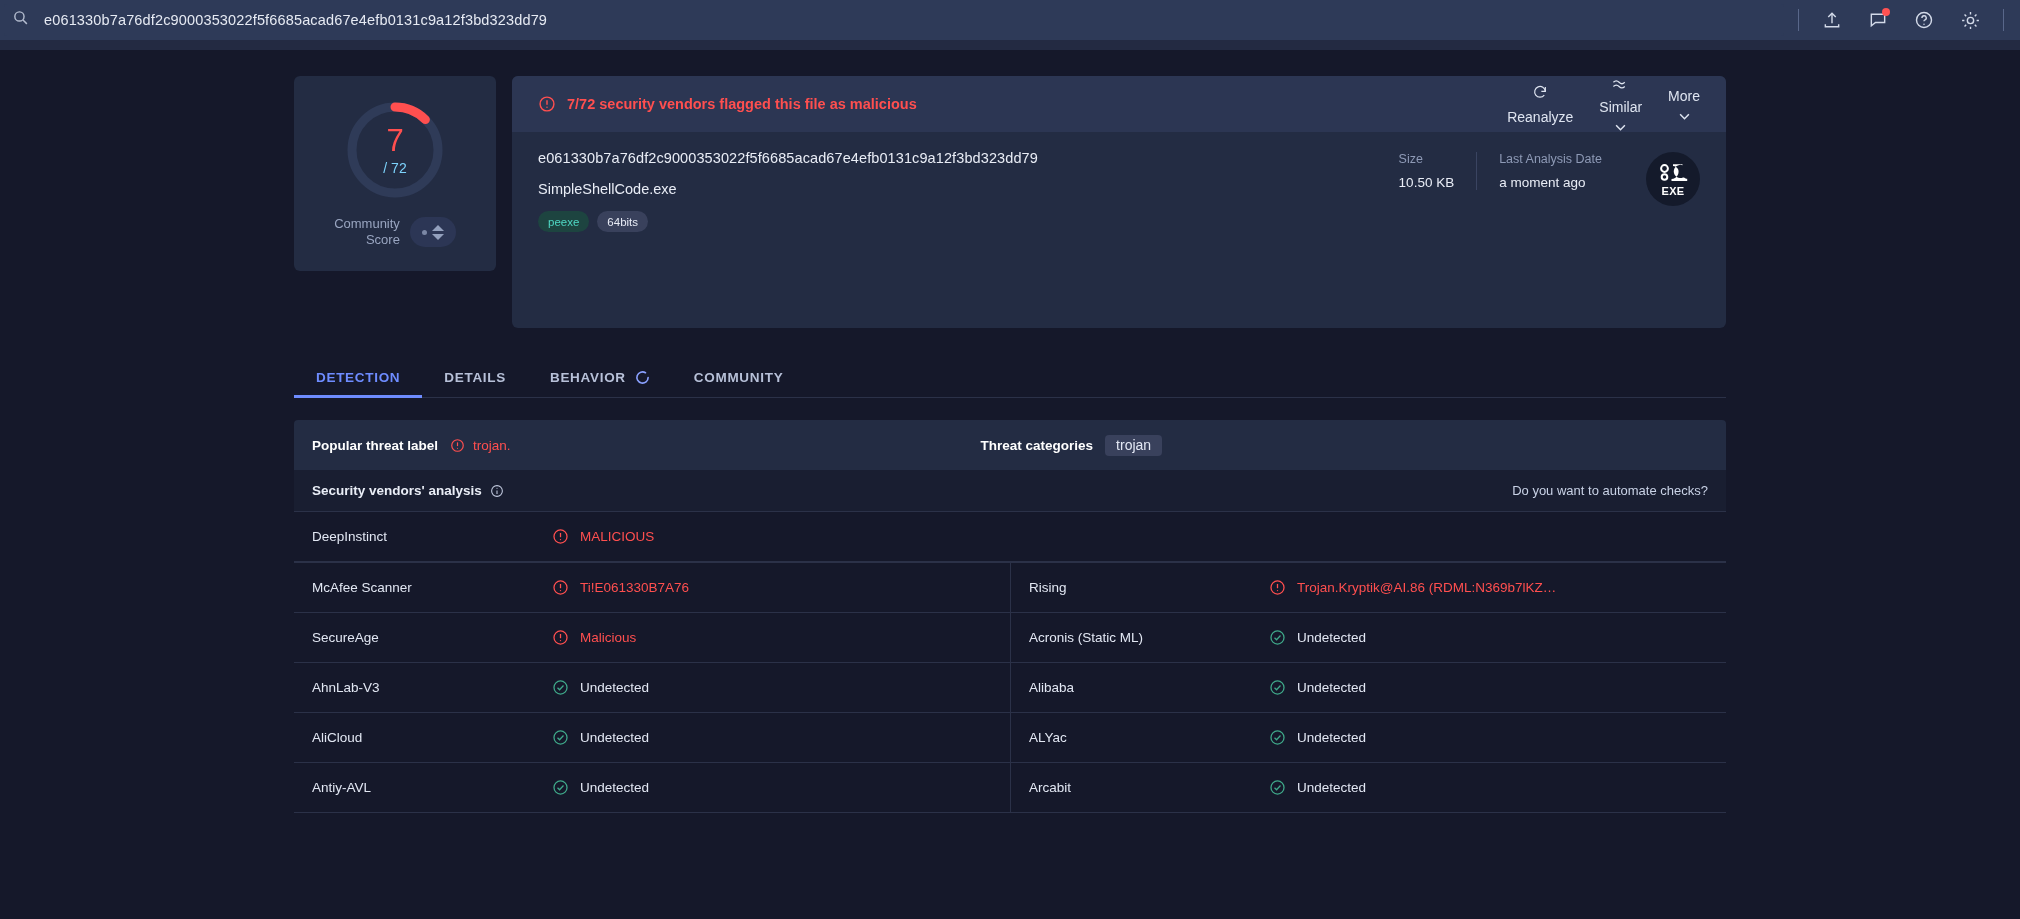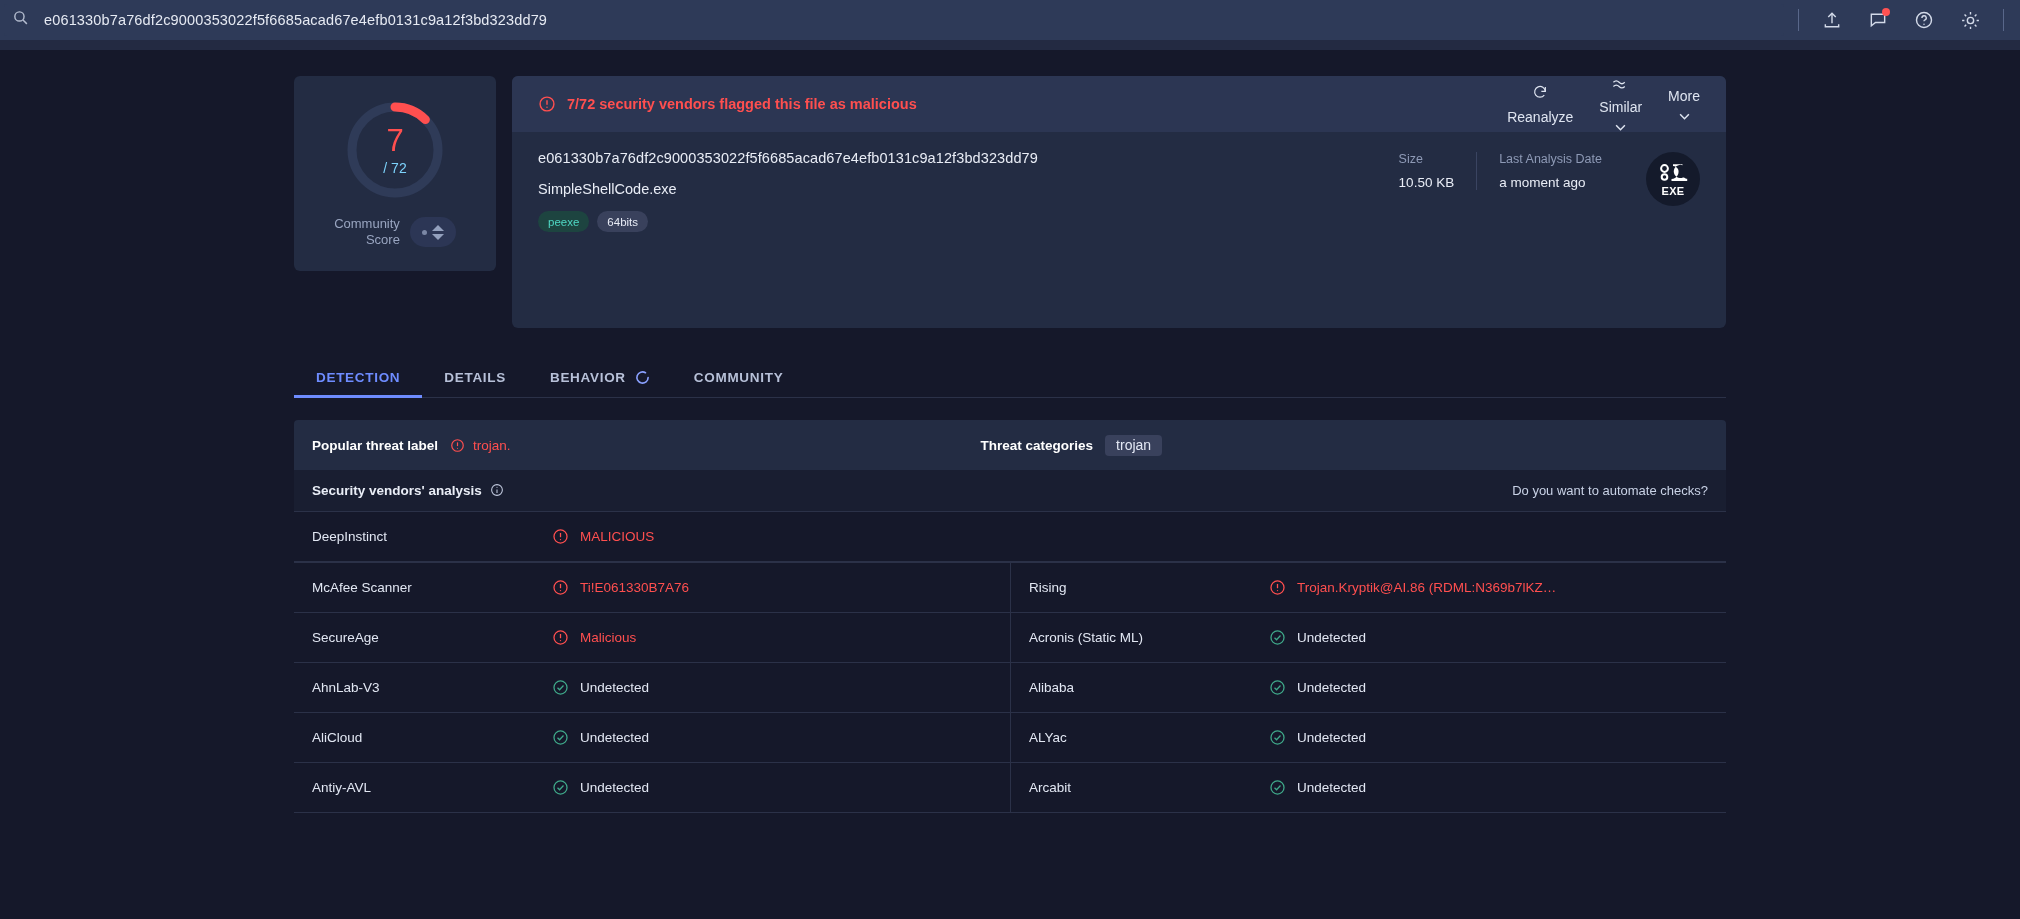--- a/index.html
+++ b/index.html
@@ -249,21 +249,21 @@
   
   .vend-head {
     background: #191e31;
     height: 42px;
     display: flex; align-items: center;
     padding: 0 18px;
     border-bottom: 1px solid #2b3148;
   }
   .vend-title {
     font-size: 13.5px; font-weight: bold; color: #e9edf6;
-    display: flex; align-items: flex-start; gap: 8px;
+    display: flex; align-items: center; gap: 8px;
   }
   .vend-auto {
     margin-left: auto;
     font-size: 13px; color: #c9d2e6; cursor: pointer;
   }
 
   
   .vend-table { display: flex; flex-direction: column; }
   .vend-row { display: flex; border-bottom: 1px solid #2b3148; }
   .vend-cell {

